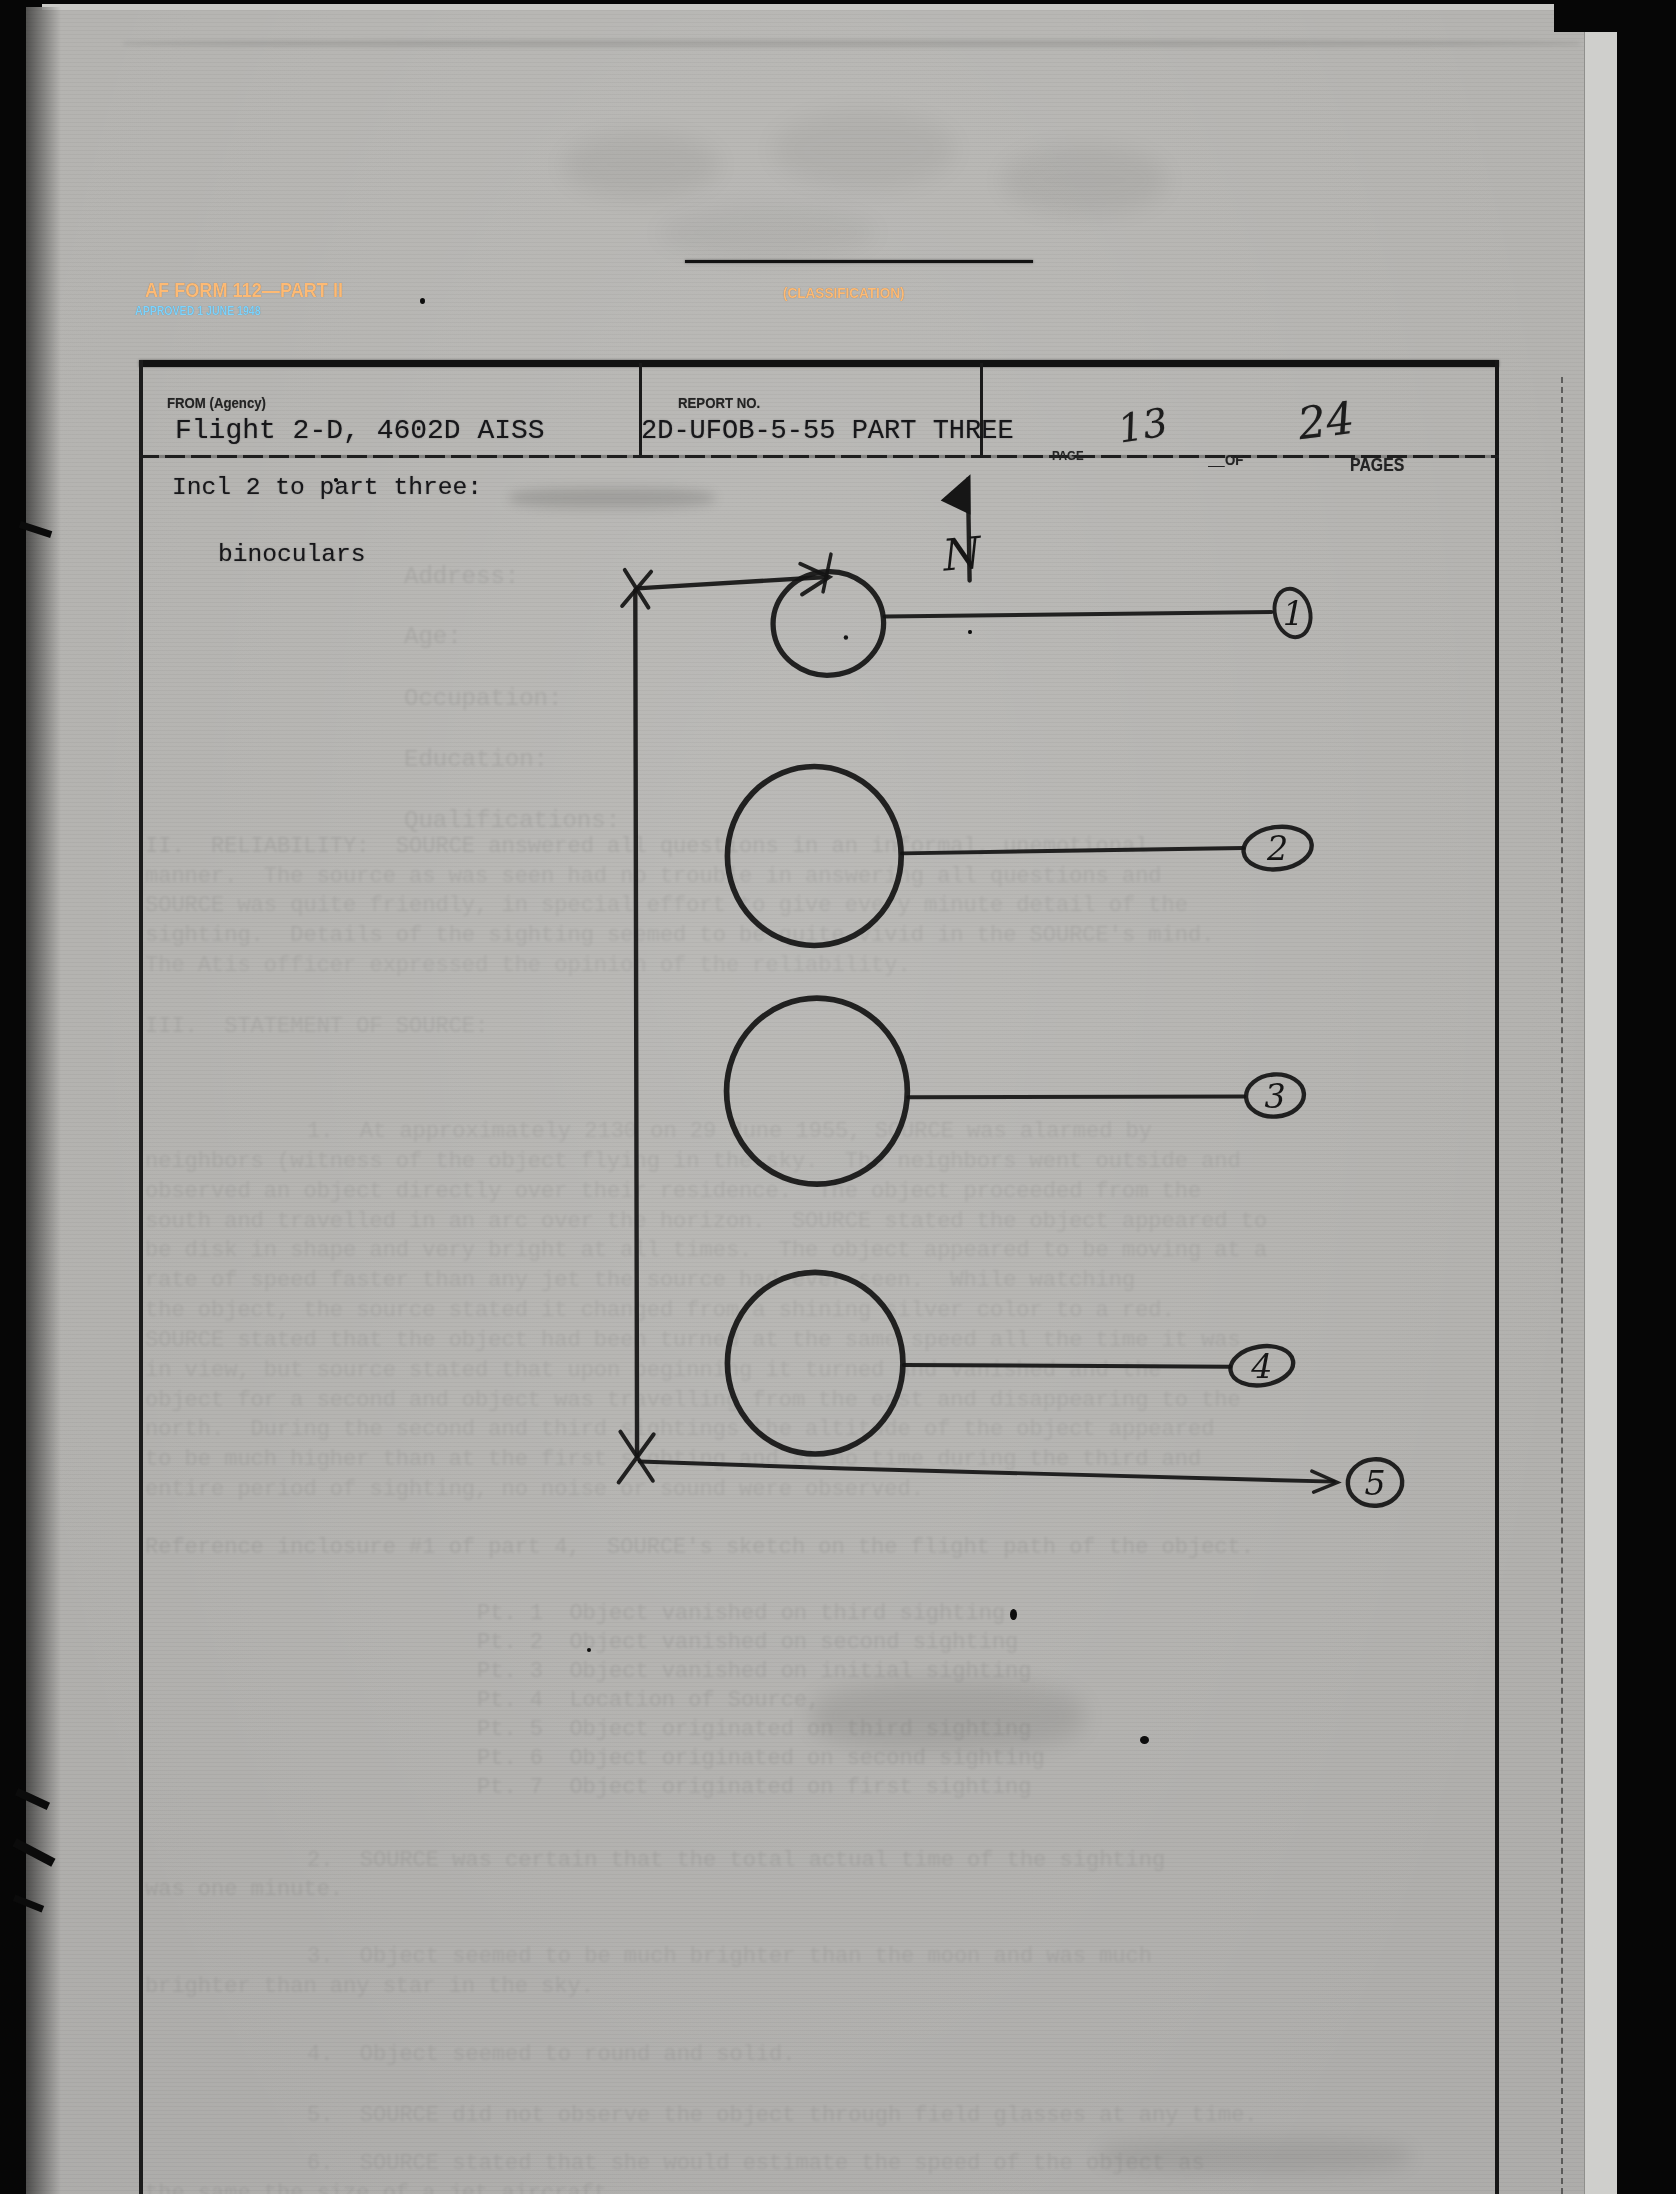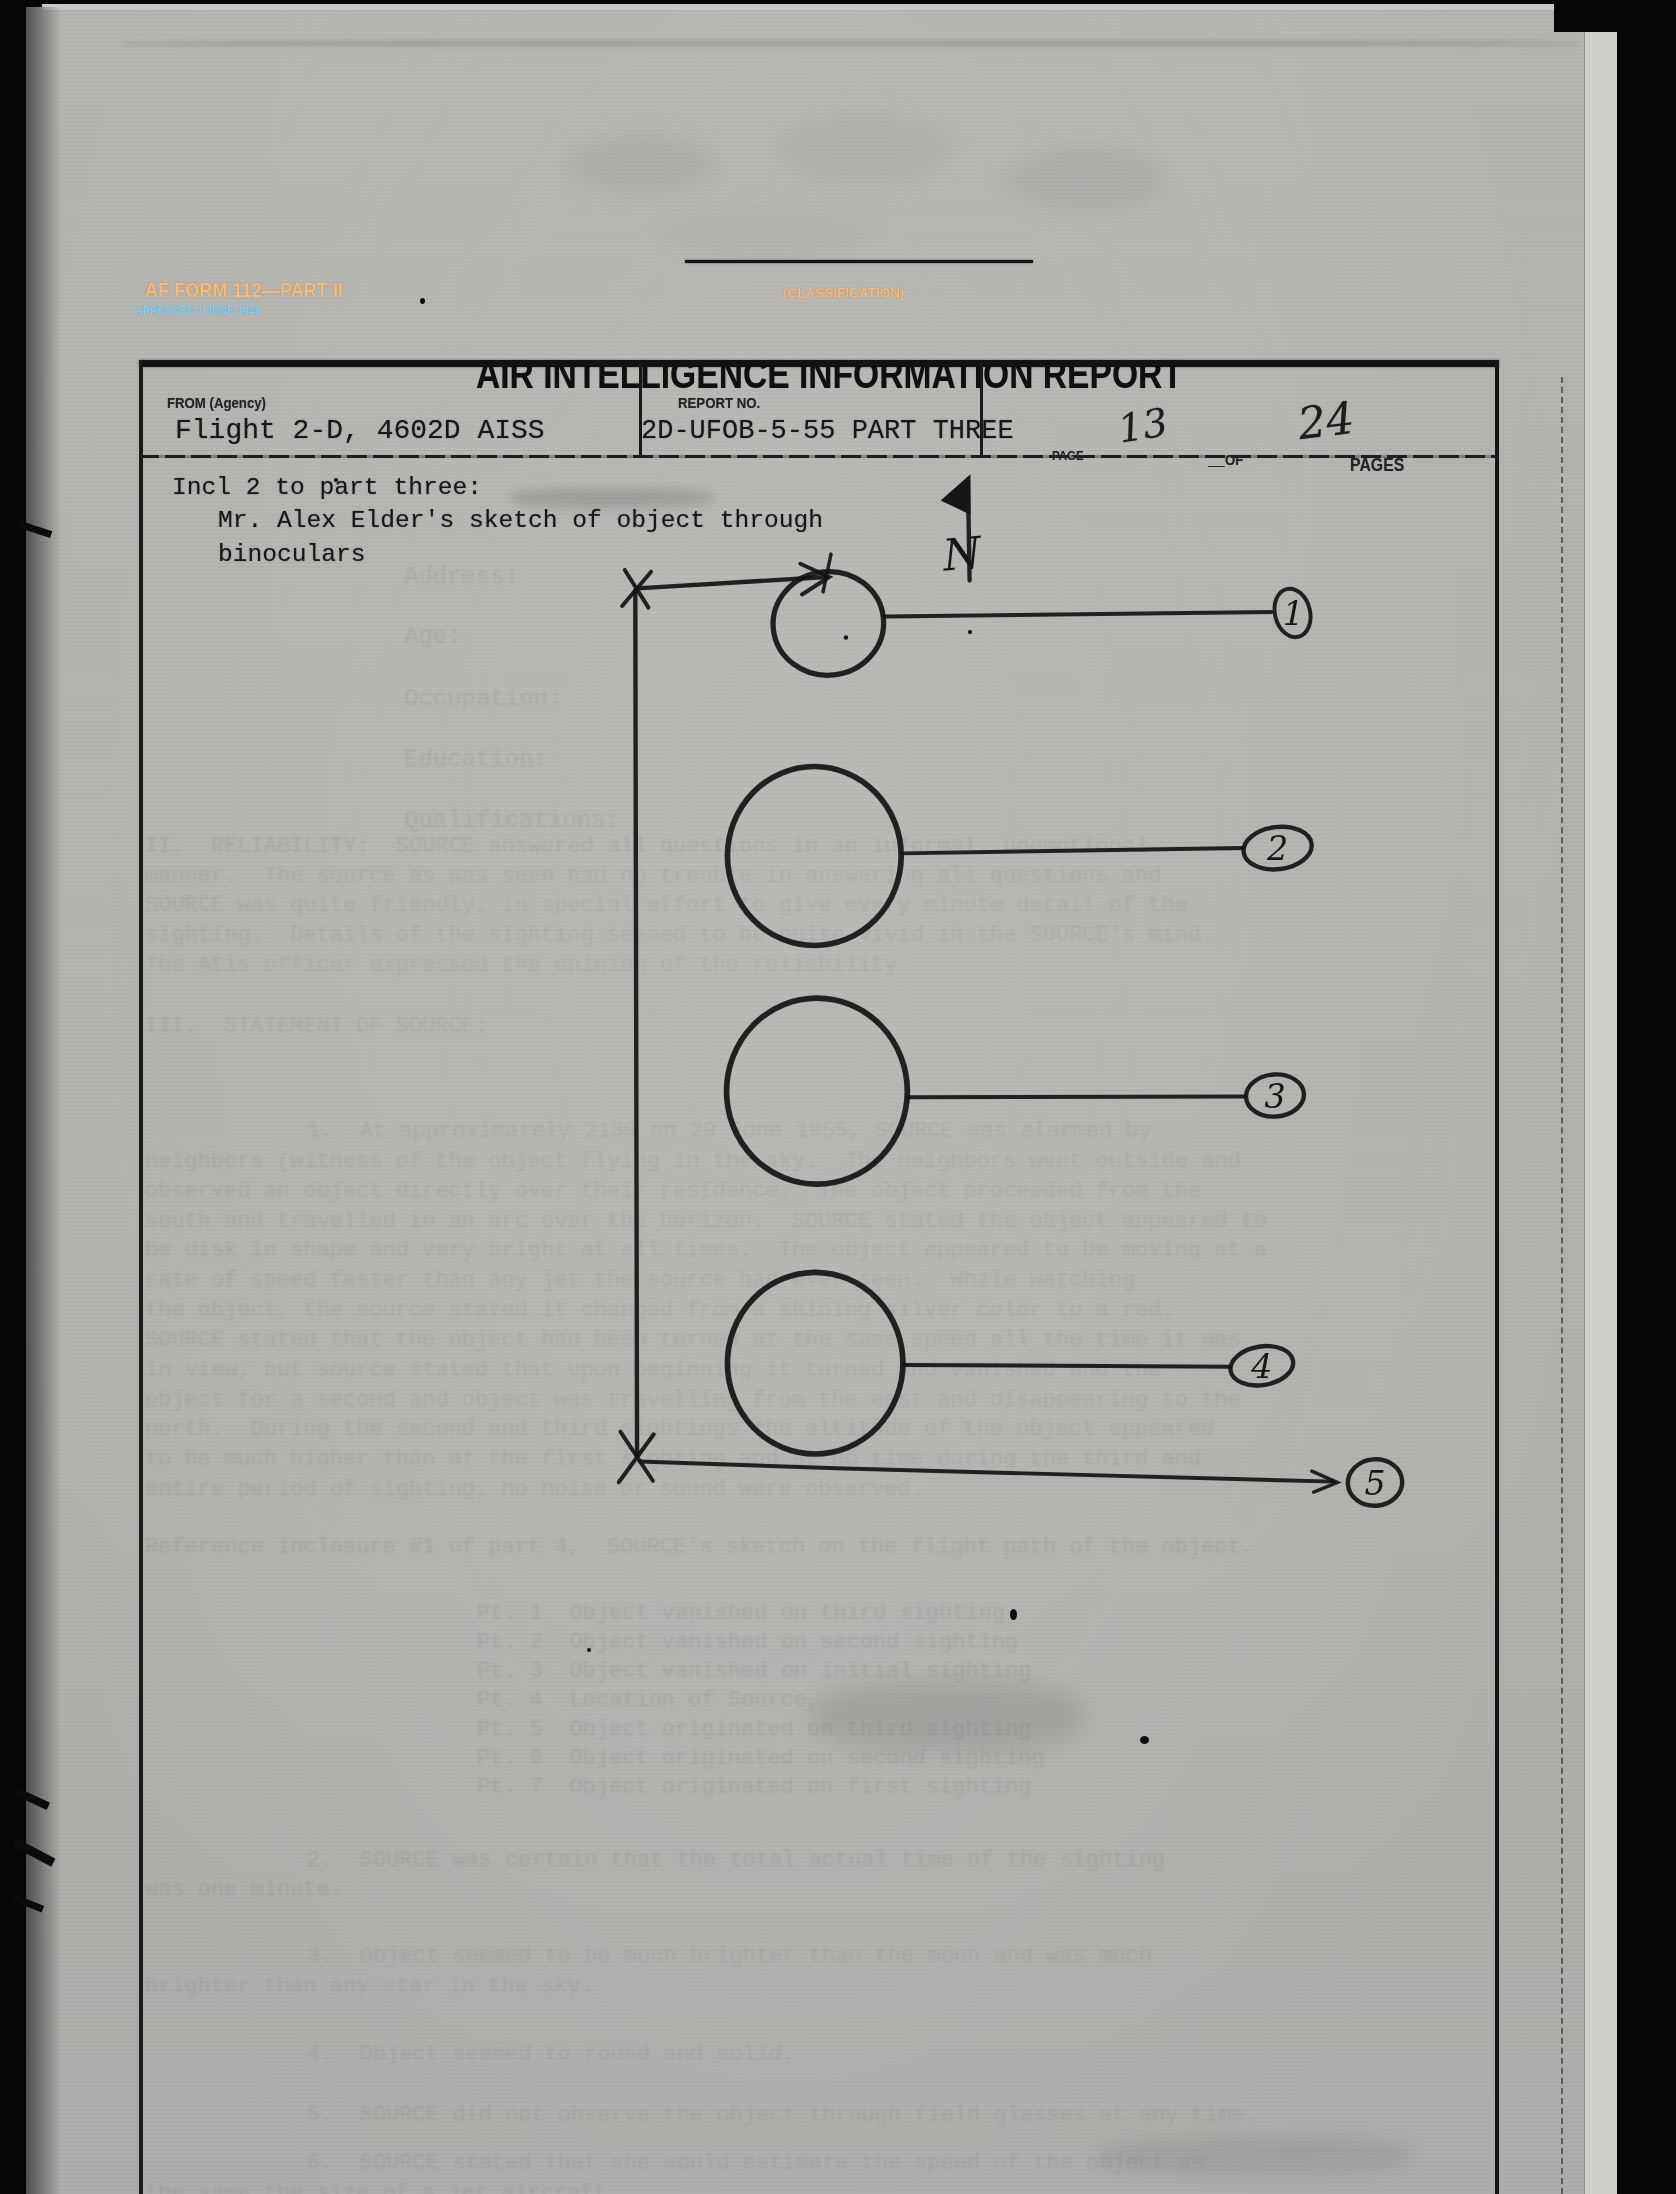--- a/index.html
+++ b/index.html
@@ -125,22 +125,20 @@
 
   <div class="printed" style="left:122px;top:254px;font-size:20.6px;">
     <span class="condense">AF FORM 112—PART II</span></div>
   <div class="printed" style="left:122px;top:290px;font-size:12px;color:#7dd3fc;">
     <span class="condense">APPROVED 1 JUNE 1948</span></div>
 
   <div class="rule" style="left:685px;top:260px;width:348px;height:3.1px;"></div>
   <div class="printed" style="left:766px;top:266px;font-size:15.4px;">
     <span class="condense">(CLASSIFICATION)</span></div>
 
-  <div class="printed" style="left:432px;top:307px;font-size:40px;letter-spacing:0px;color:#101010;">
-    <span class="condense" style="transform:scaleX(0.84);">AIR INTELLIGENCE INFORMATION REPORT</span></div>
 
   <div class="rule" style="left:139px;top:360px;width:1360px;height:6.6px;"></div>
   <div class="rule-thin" style="left:139px;top:360px;width:3.5px;height:1885px;background:#1c1c1c;"></div>
   <div class="rule-thin" style="left:1495px;top:360px;width:4px;height:1885px;background:#161616;"></div>
 
   <div class="rule-dashed" style="left:139px;top:455px;width:1360px;"></div>
   <div class="rule-thin" style="left:639px;top:363px;width:2.6px;height:92px;background:#1a1a1a;"></div>
   <div class="rule-thin" style="left:980px;top:363px;width:2.6px;height:92px;background:#1a1a1a;"></div>
 
   <div class="label-sm" style="left:150px;top:377px;font-size:15px;text-align:center;">
@@ -152,21 +150,20 @@
   <div class="label-sm" style="left:1038px;top:433px;font-size:13px;">
     <span class="condense">PAGE</span></div>
   <div class="hw" style="left:1118px;top:403px;font-size:39px;transform:rotate(-9deg);">13</div>
   <div class="label-sm" style="left:1208px;top:434px;font-size:15px;text-decoration:underline;">
     <span class="condense">OF</span></div>
   <div class="hw" style="left:1298px;top:395px;font-size:44px;transform:rotate(-7deg);">24</div>
   <div class="label-sm" style="left:1330px;top:434px;font-size:18px;">
     <span class="condense">PAGES</span></div>
 
   <div class="typed" style="left:172px;top:474px;font-size:24.6px;">Incl 2 to part three:</div>
-  <div class="typed" style="left:218px;top:507px;font-size:24.6px;">Mr. Alex Elder's sketch of object through</div>
   <div class="typed" style="left:218px;top:541px;font-size:24.6px;">binoculars</div>
 
   <svg width="1676" height="2582" viewBox="0 0 3820 5883" style="position:absolute;left:0;top:0;pointer-events:none;">
     <g stroke="#141414" stroke-opacity="0.92" fill="none" stroke-linecap="round">
 
       <g>
         <path d="M2210,1322 L2206,1092" stroke-width="10"></path>
         <polygon points="2212,1080 2144,1140 2212,1172" fill="#161616" stroke="none"></polygon>
         <text x="2196" y="1296" font-size="100" font-style="italic" fill="#161616" stroke="none" text-anchor="middle" transform="rotate(-5 2196 1296)">N</text>
       </g>

